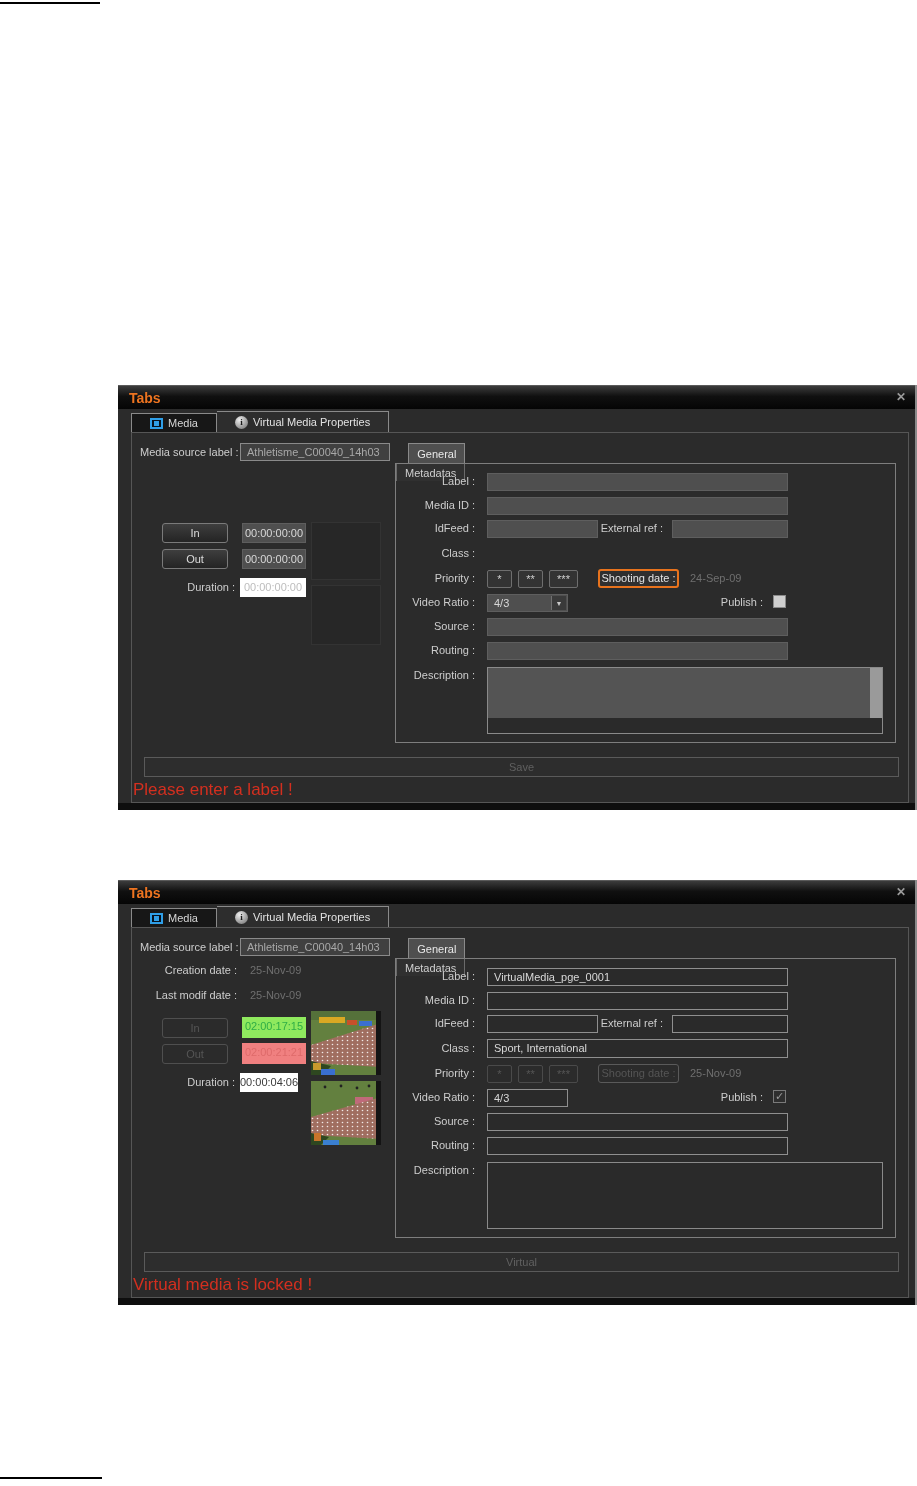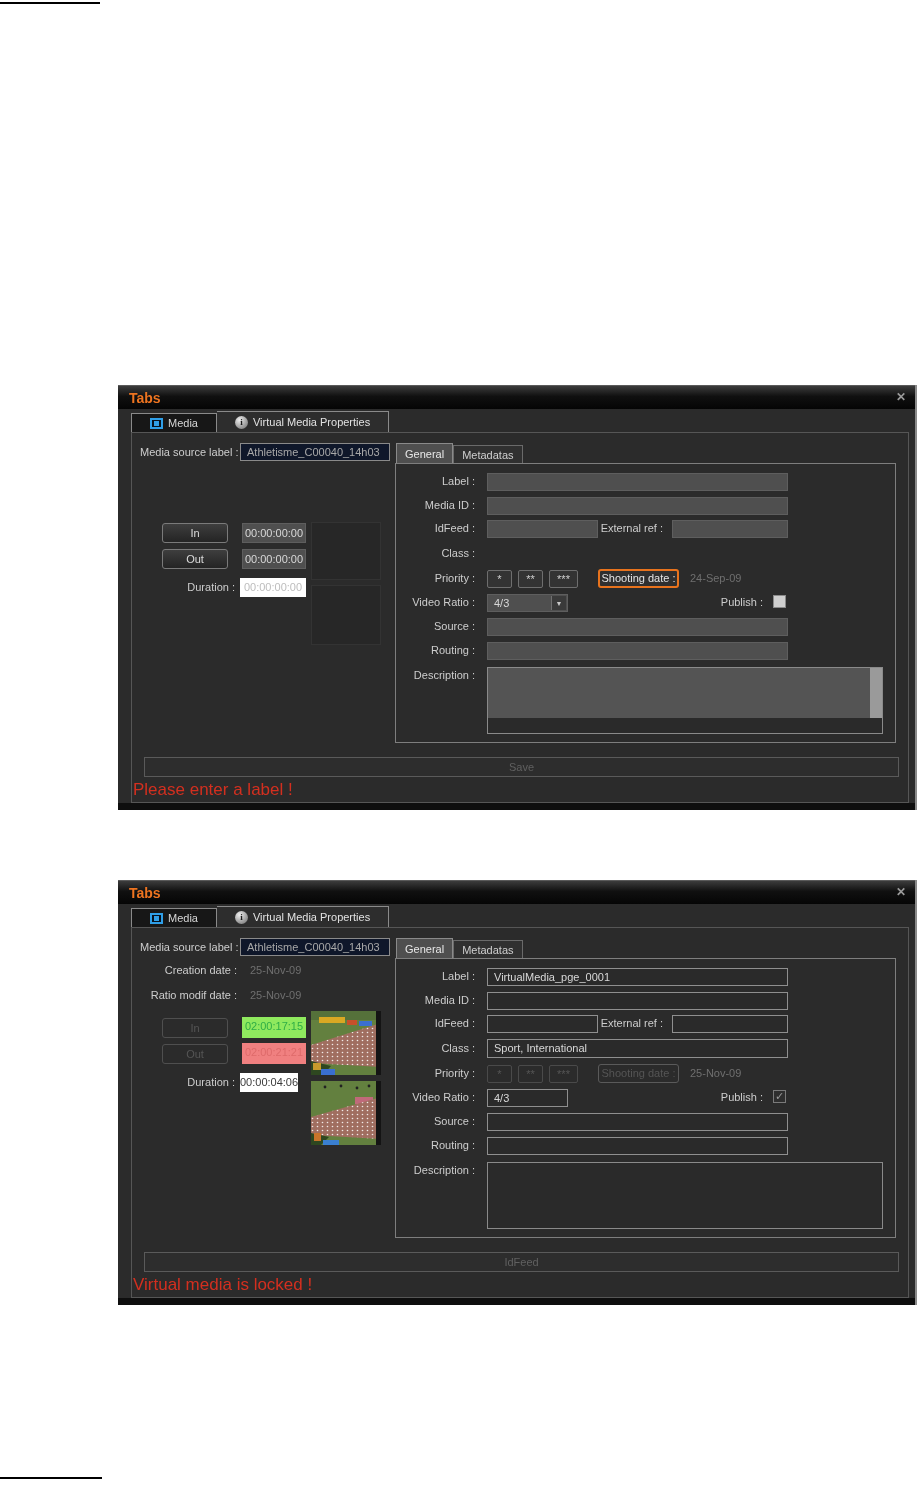--- a/index.html
+++ b/index.html
@@ -25,34 +25,34 @@
   .media-ico{position:relative;width:13px;height:11px;border:2px solid #2f9fe8;background:#06121f;box-sizing:border-box;}
   .media-ico::before{content:"";position:absolute;left:2px;top:1px;width:5px;height:5px;background:#2f9fe8;}
   .info-ico{display:inline-block;width:13px;height:13px;border-radius:50%;
             background:radial-gradient(circle at 35% 30%,#efefef,#9d9d9d 60%,#6f6f6f);
             color:#1a1a1a;font-weight:bold;font-size:9px;line-height:13px;text-align:center;font-family:"Liberation Serif",serif;}
 
   .pageframe{position:absolute;left:13px;top:47px;width:778px;height:371px;
              border:1px solid #565656;box-sizing:border-box;}
   .groupframe{position:absolute;left:277px;top:78px;width:501px;height:280px;
               border:1px solid #7e7e7e;box-sizing:border-box;}
-  .ptabrow{position:absolute;left:278px;top:58px;display:flex;align-items:flex-end;}
+  .ptabrow{position:absolute;left:278px;top:58px;display:flex;align-items:flex-end;flex-direction:column;}
   .ptab{padding:0 8px;box-sizing:border-box;white-space:nowrap;}
   .ptab-active{height:20px;line-height:20px;background:#4f4f4f;border:1px solid #8a8a8a;border-bottom:none;color:#e8e8e8;}
   .ptab-idle{height:18px;line-height:18px;background:#303030;border:1px solid #6a6a6a;border-bottom:none;color:#cfcfcf;}
 
   
   .lbl{position:absolute;color:#cdcdcd;white-space:nowrap;}
   .lbl-r{text-align:right;}
   .flabel{position:absolute;left:227px;width:130px;text-align:right;color:#cdcdcd;white-space:nowrap;}
   .fld{position:absolute;box-sizing:border-box;padding:2px 0 0 6px;overflow:hidden;white-space:nowrap;
        color:#d8d8d8;}
   .f-filled{background:#4f4f4f;border:1px solid #5e5e5e;}
   .f-outline{background:#2a2a2a;border:1px solid #8f8f8f;}
-  .msl{background:#0f172a;border:1px solid #8a8a8a;color:#a8a8a8;}
+  .msl{background:#404040;border:1px solid #8a8a8a;color:#a8a8a8;}
   .dim{color:#6f6f6f;}
   .arrowbtn{position:absolute;right:1px;top:1px;bottom:1px;width:14px;background:#3a3a3a;
             border-left:1px solid #707070;color:#c9c9c9;font-size:7px;line-height:15px;text-align:center;}
 
   .btn{position:absolute;box-sizing:border-box;text-align:center;border-radius:3px;}
   .btn-en{background:linear-gradient(#3e3e3e,#242424);border:1px solid #7a7a7a;color:#dcdcdc;}
   .btn-dis{background:transparent;border:1px solid #4f4f4f;color:#555;}
   .pri{border-radius:2px;font-size:11px;line-height:16px;}
   .pri-en{background:#333;border:1px solid #6e6e6e;color:#cfcfcf;}
   .pri-dis{background:transparent;border:1px solid #4a4a4a;color:#555;}
@@ -191,21 +191,21 @@
       </div>
     </div>
 
     <div class="pageframe"></div>
 
     <span class="lbl" style="left:22px;top:61px;">Media source label :</span>
     <div class="fld msl" style="left:122px;top:58px;width:150px;height:18px;">Athletisme_C00040_14h03</div>
 
     <span class="lbl lbl-r" style="left:0;top:84px;width:119px;">Creation date :</span>
     <span class="lbl dim" style="left:132px;top:84px;">25-Nov-09</span>
-    <span class="lbl lbl-r" style="left:0;top:109px;width:119px;">Ratio modif date :</span>
+    <span class="lbl lbl-r" style="left:0;top:109px;width:119px;">Last modif date :</span>
     <span class="lbl dim" style="left:132px;top:109px;">25-Nov-09</span>
 
     <div class="btn btn-dis" style="left:44px;top:138px;width:66px;height:20px;line-height:18px;">In</div>
     <div class="tc tc-green" style="left:124px;top:137px;width:64px;height:21px;">02:00:17:15</div>
     <div class="btn btn-dis" style="left:44px;top:164px;width:66px;height:20px;line-height:18px;">Out</div>
     <div class="tc tc-red" style="left:124px;top:163px;width:64px;height:21px;">02:00:21:21</div>
     <span class="lbl lbl-r" style="left:45px;top:196px;width:72px;">Duration :</span>
     <div class="tc tc-white2" style="left:122px;top:193px;width:58px;height:19px;">00:00:04:06</div>
 
     <svg class="thumb" style="top:131px;height:64px;" viewBox="0 0 70 64">
@@ -280,18 +280,18 @@
 
     <span class="flabel" style="top:235px;">Source :</span>
     <div class="fld f-outline" style="left:369px;top:233px;width:301px;height:18px;"></div>
 
     <span class="flabel" style="top:259px;">Routing :</span>
     <div class="fld f-outline" style="left:369px;top:257px;width:301px;height:18px;"></div>
 
     <span class="flabel" style="top:284px;">Description :</span>
     <div class="descbox f-outline"></div>
 
-    <div class="actionbtn">IdFeed</div>
+    <div class="actionbtn">Virtual</div>
     <span class="status">Virtual media is locked !</span>
 
     <div class="win-bottom"></div>
   </div>
 </div>
 
 </body></html>

